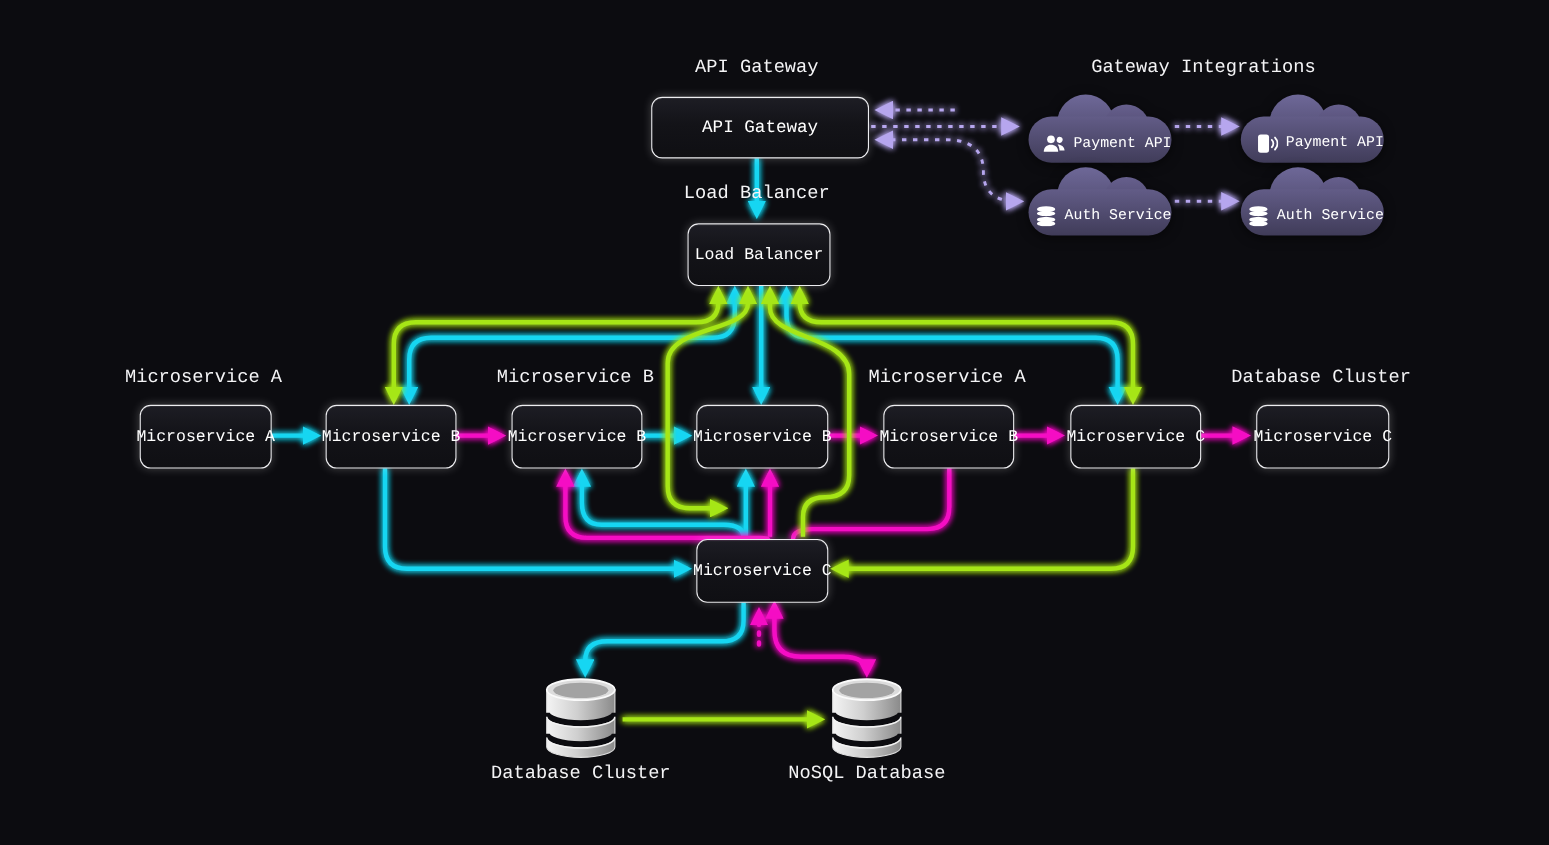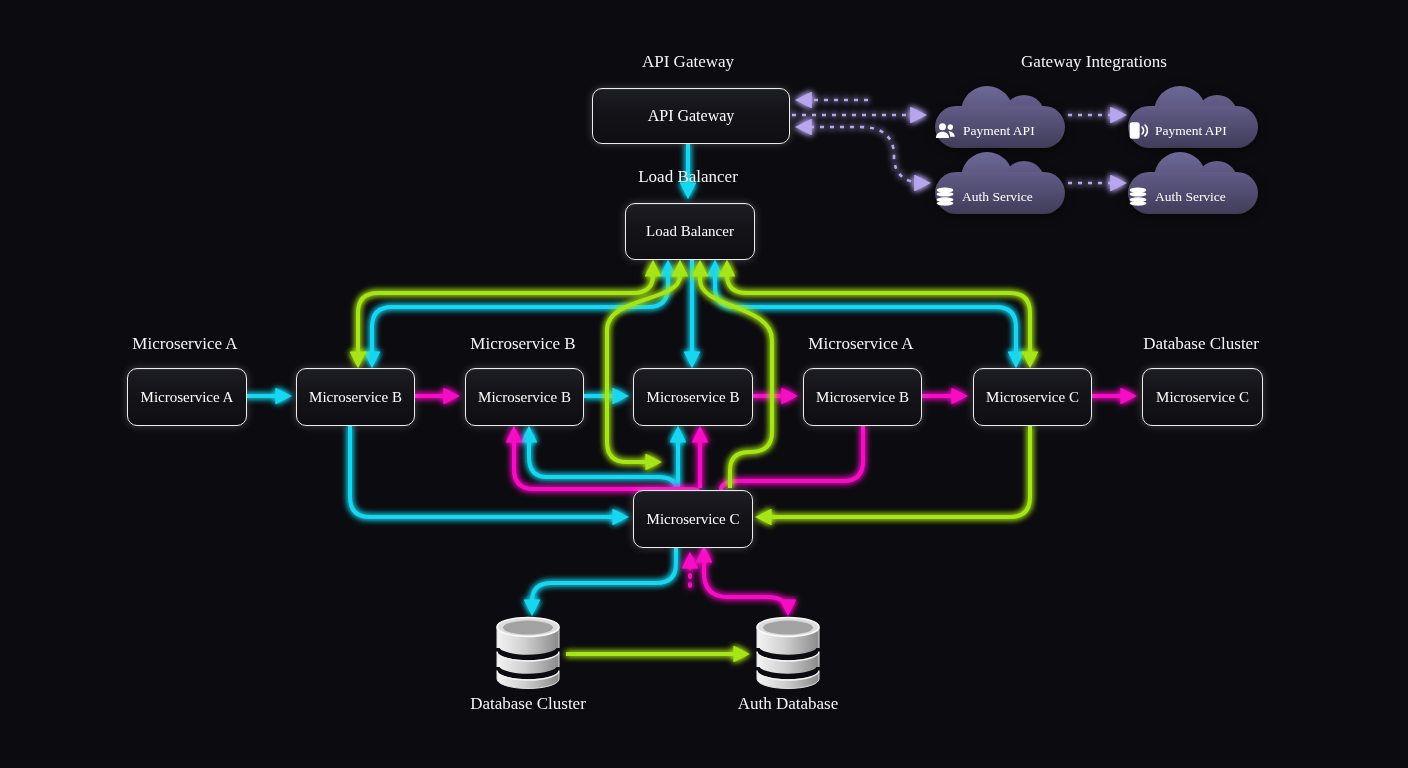--- a/index.html
+++ b/index.html
@@ -1,19 +1,19 @@
 <!DOCTYPE html>
 <html><head>
 <meta charset="utf-8">
 <style>
   html,body { margin:0; padding:0; background:#0c0c10; }
   #stage {
     position:relative; width:1408px; height:768px; overflow:hidden;
     background:#0c0c10;
-    font-family:Liberation Serif, serif;
+    font-family:Liberation Mono, monospace;
     color:#ffffff;
   }
   #wires { position:absolute; left:0; top:0; z-index:1; }
 
   .node {
     position:absolute; z-index:2;
     display:flex; align-items:center; justify-content:center;
     background:linear-gradient(180deg,#1d1d24 0%, #131318 45%, #0f0f13 100%);
     border:1.6px solid #ededf0;
     border-radius:10px;
@@ -31,21 +31,21 @@
 
   .cloud { position:absolute; z-index:2; width:130px; height:64px; filter:drop-shadow(0 2px 5px rgba(0,0,0,.55)); }
   .cloud .bump-big   { position:absolute; left:26px; top:0;  width:52px; height:52px; border-radius:50%;
                        background:linear-gradient(180deg,#6e6898 0%, #4b4668 90%); }
   .cloud .bump-small { position:absolute; right:20px; top:9px; width:42px; height:42px; border-radius:50%;
                        background:linear-gradient(180deg,#665f8d 0%, #474263 90%); }
   .cloud .cloud-body { position:absolute; left:0; bottom:2px; width:100%; height:42px; border-radius:21px;
                        background:linear-gradient(180deg,#625c87 0%, #403c59 100%); }
   .cloud .cloud-content {
     position:absolute; left:0; bottom:10px; width:100%; z-index:1;
-    display:flex; align-items:center; justify-content:flex-start; gap:7px;
+    display:flex; align-items:center; justify-content:flex-end; gap:7px;
     font-size:13.5px; color:#fff; white-space:nowrap;
   }
   .cloud .cloud-content svg { flex:0 0 auto; }
 
   .cyl { position:absolute; z-index:2; }
 </style>
 </head>
 <body>
 
 <div id="stage">
@@ -216,15 +216,15 @@
     <path d="M1 11 L1 63 A31 9.5 0 0 0 63 63 L63 11 Z" fill="url(#metal)" stroke="#dedede" stroke-width="1"></path>
     <path d="M1 32 A31 9.5 0 0 0 63 32" stroke="#0c0c10" stroke-width="5.5" fill="none"></path>
     <path d="M1 51 A31 9.5 0 0 0 63 51" stroke="#0c0c10" stroke-width="5.5" fill="none"></path>
     <path d="M1 35.5 A31 9.5 0 0 0 63 35.5" stroke="#f2f2f2" stroke-width="1.4" fill="none"></path>
     <path d="M1 54.5 A31 9.5 0 0 0 63 54.5" stroke="#f2f2f2" stroke-width="1.4" fill="none"></path>
     <ellipse cx="32" cy="11" rx="31" ry="9.5" fill="#dcdcdc" stroke="#fafafa" stroke-width="1.6"></ellipse>
     <ellipse cx="32" cy="11.6" rx="25" ry="7" fill="#a3a3a3"></ellipse>
   </svg>
 
   <div class="db-label" style="left:528px; top:694px;">Database Cluster</div>
-  <div class="db-label" style="left:788px; top:694px;">Auth Database</div>
+  <div class="db-label" style="left:788px; top:694px;">NoSQL Database</div>
 
 </div>
 
 </body></html>

